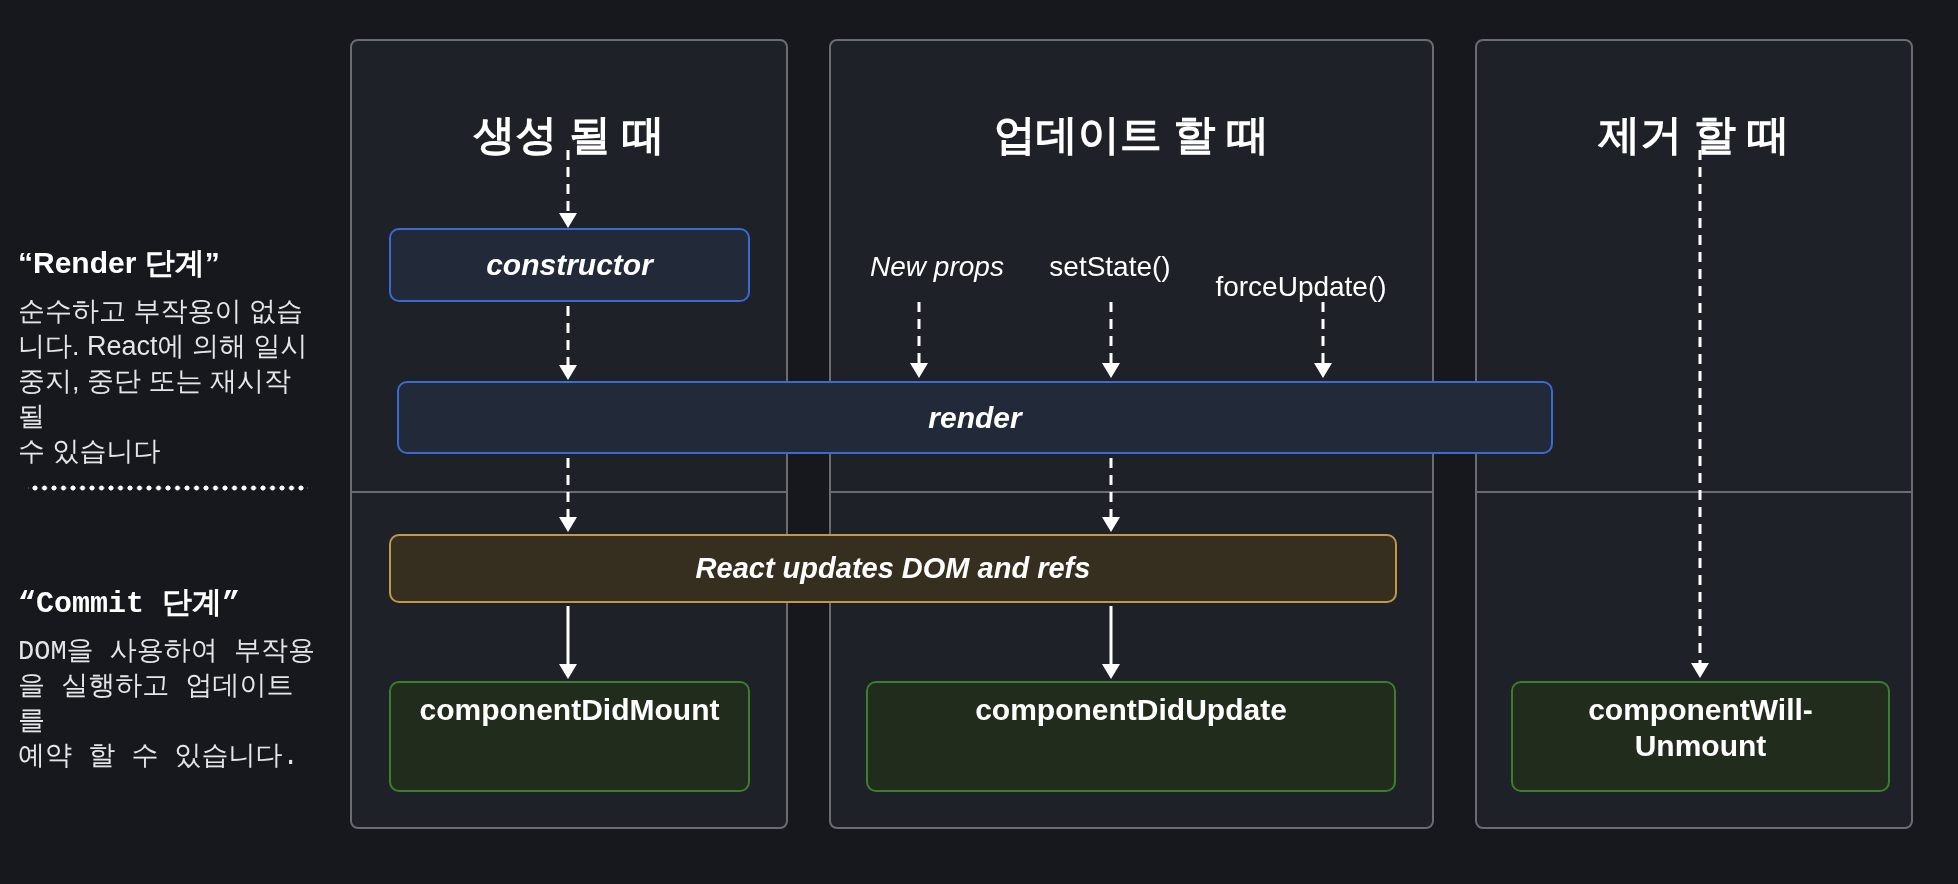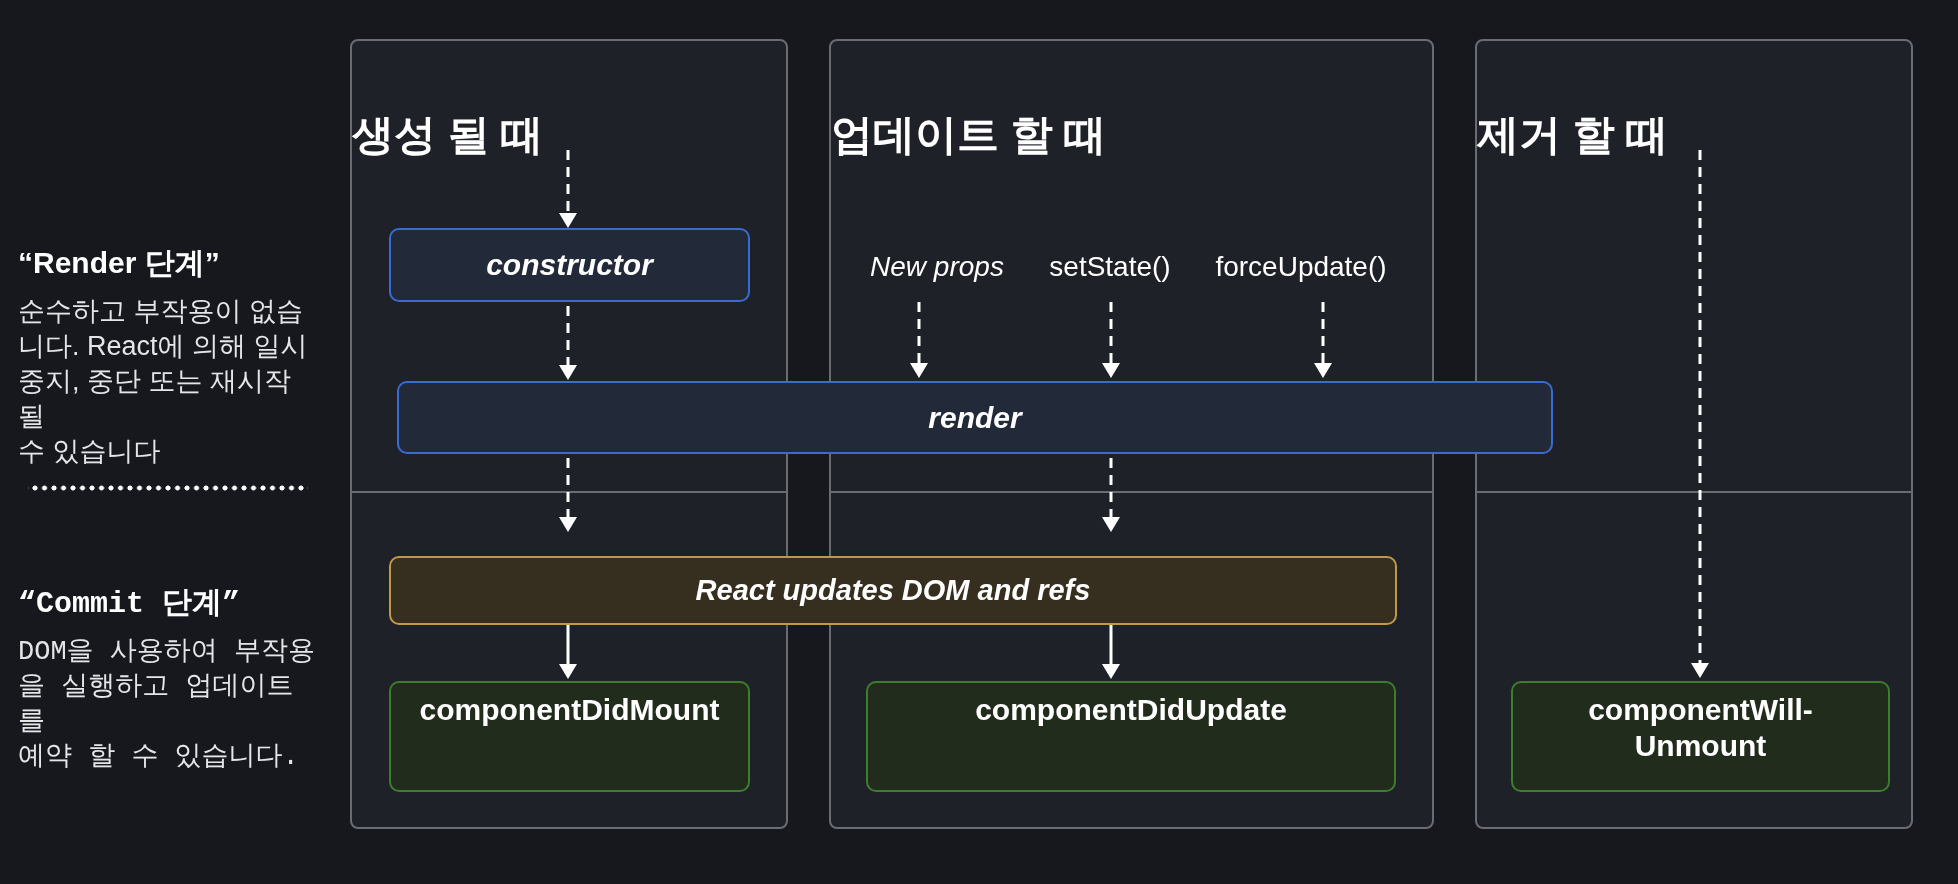--- a/index.html
+++ b/index.html
@@ -37,36 +37,36 @@
   }
   
   .panel{
     position:absolute;top:39px;height:790px;
     background:var(--panel-bg);
     border:2px solid var(--panel-border);
     border-radius:8px;
   }
   .panel-title{
     position:absolute;top:68px;left:0;right:0;
-    font-size:42px;font-weight:600;line-height:52px;
+    text-align:center;font-size:42px;font-weight:600;line-height:52px;
   }
   .phase-split{
     position:absolute;left:0;right:0;top:450px;height:2px;
     background:var(--panel-border);
   }
   
   .node{
     position:absolute;border-radius:10px;
     display:flex;align-items:center;justify-content:center;
     font-size:30px;font-weight:700;color:var(--text);
     z-index:5;
   }
   .node.blue{background:var(--blue-fill);border:2.5px solid var(--blue-border);font-style:italic;}
   .node.amber{background:var(--amber-fill);border:2.5px solid var(--amber-border);
-    font-style:italic;font-weight:600;font-size:29px;margin-top:22px;}
+    font-style:italic;font-weight:600;font-size:29px;}
   .node.green{background:var(--green-fill);border:2.5px solid var(--green-border);
     align-items:flex-start;padding-top:9px;line-height:36px;text-align:center;}
   
   .trigger{
     position:absolute;top:250px;transform:translateX(-50%);
     font-size:28px;line-height:34px;white-space:nowrap;
   }
   .trigger.italic{font-style:italic;}
   
   .arrow{position:absolute;width:18px;z-index:4;}
@@ -121,21 +121,21 @@
   <div class="phase-split"></div>
 </section>
 
 <section class="panel" style="left:1475px;width:438px;">
   <h1 class="panel-title">제거 할 때</h1>
   <div class="phase-split"></div>
 </section>
 
 <div class="trigger italic" style="left:937px;">New props</div>
 <div class="trigger" style="left:1110px;">setState()</div>
-<div class="trigger" style="left:1301px;">forceUpdate()</div>
+<div class="trigger" style="left:1301px;margin-top:20px;">forceUpdate()</div>
 
 <div class="node blue" style="left:389px;top:228px;width:361px;height:74px;">constructor</div>
 
 <div class="node blue" style="left:397px;top:381px;width:1156px;height:73px;">render</div>
 
 <div class="node amber" style="left:389px;top:534px;width:1008px;height:69px;">React updates DOM and refs</div>
 
 <div class="node green" style="left:389px;top:681px;width:361px;height:111px;">componentDidMount</div>
 
 <div class="node green" style="left:866px;top:681px;width:530px;height:111px;">componentDidUpdate</div>

